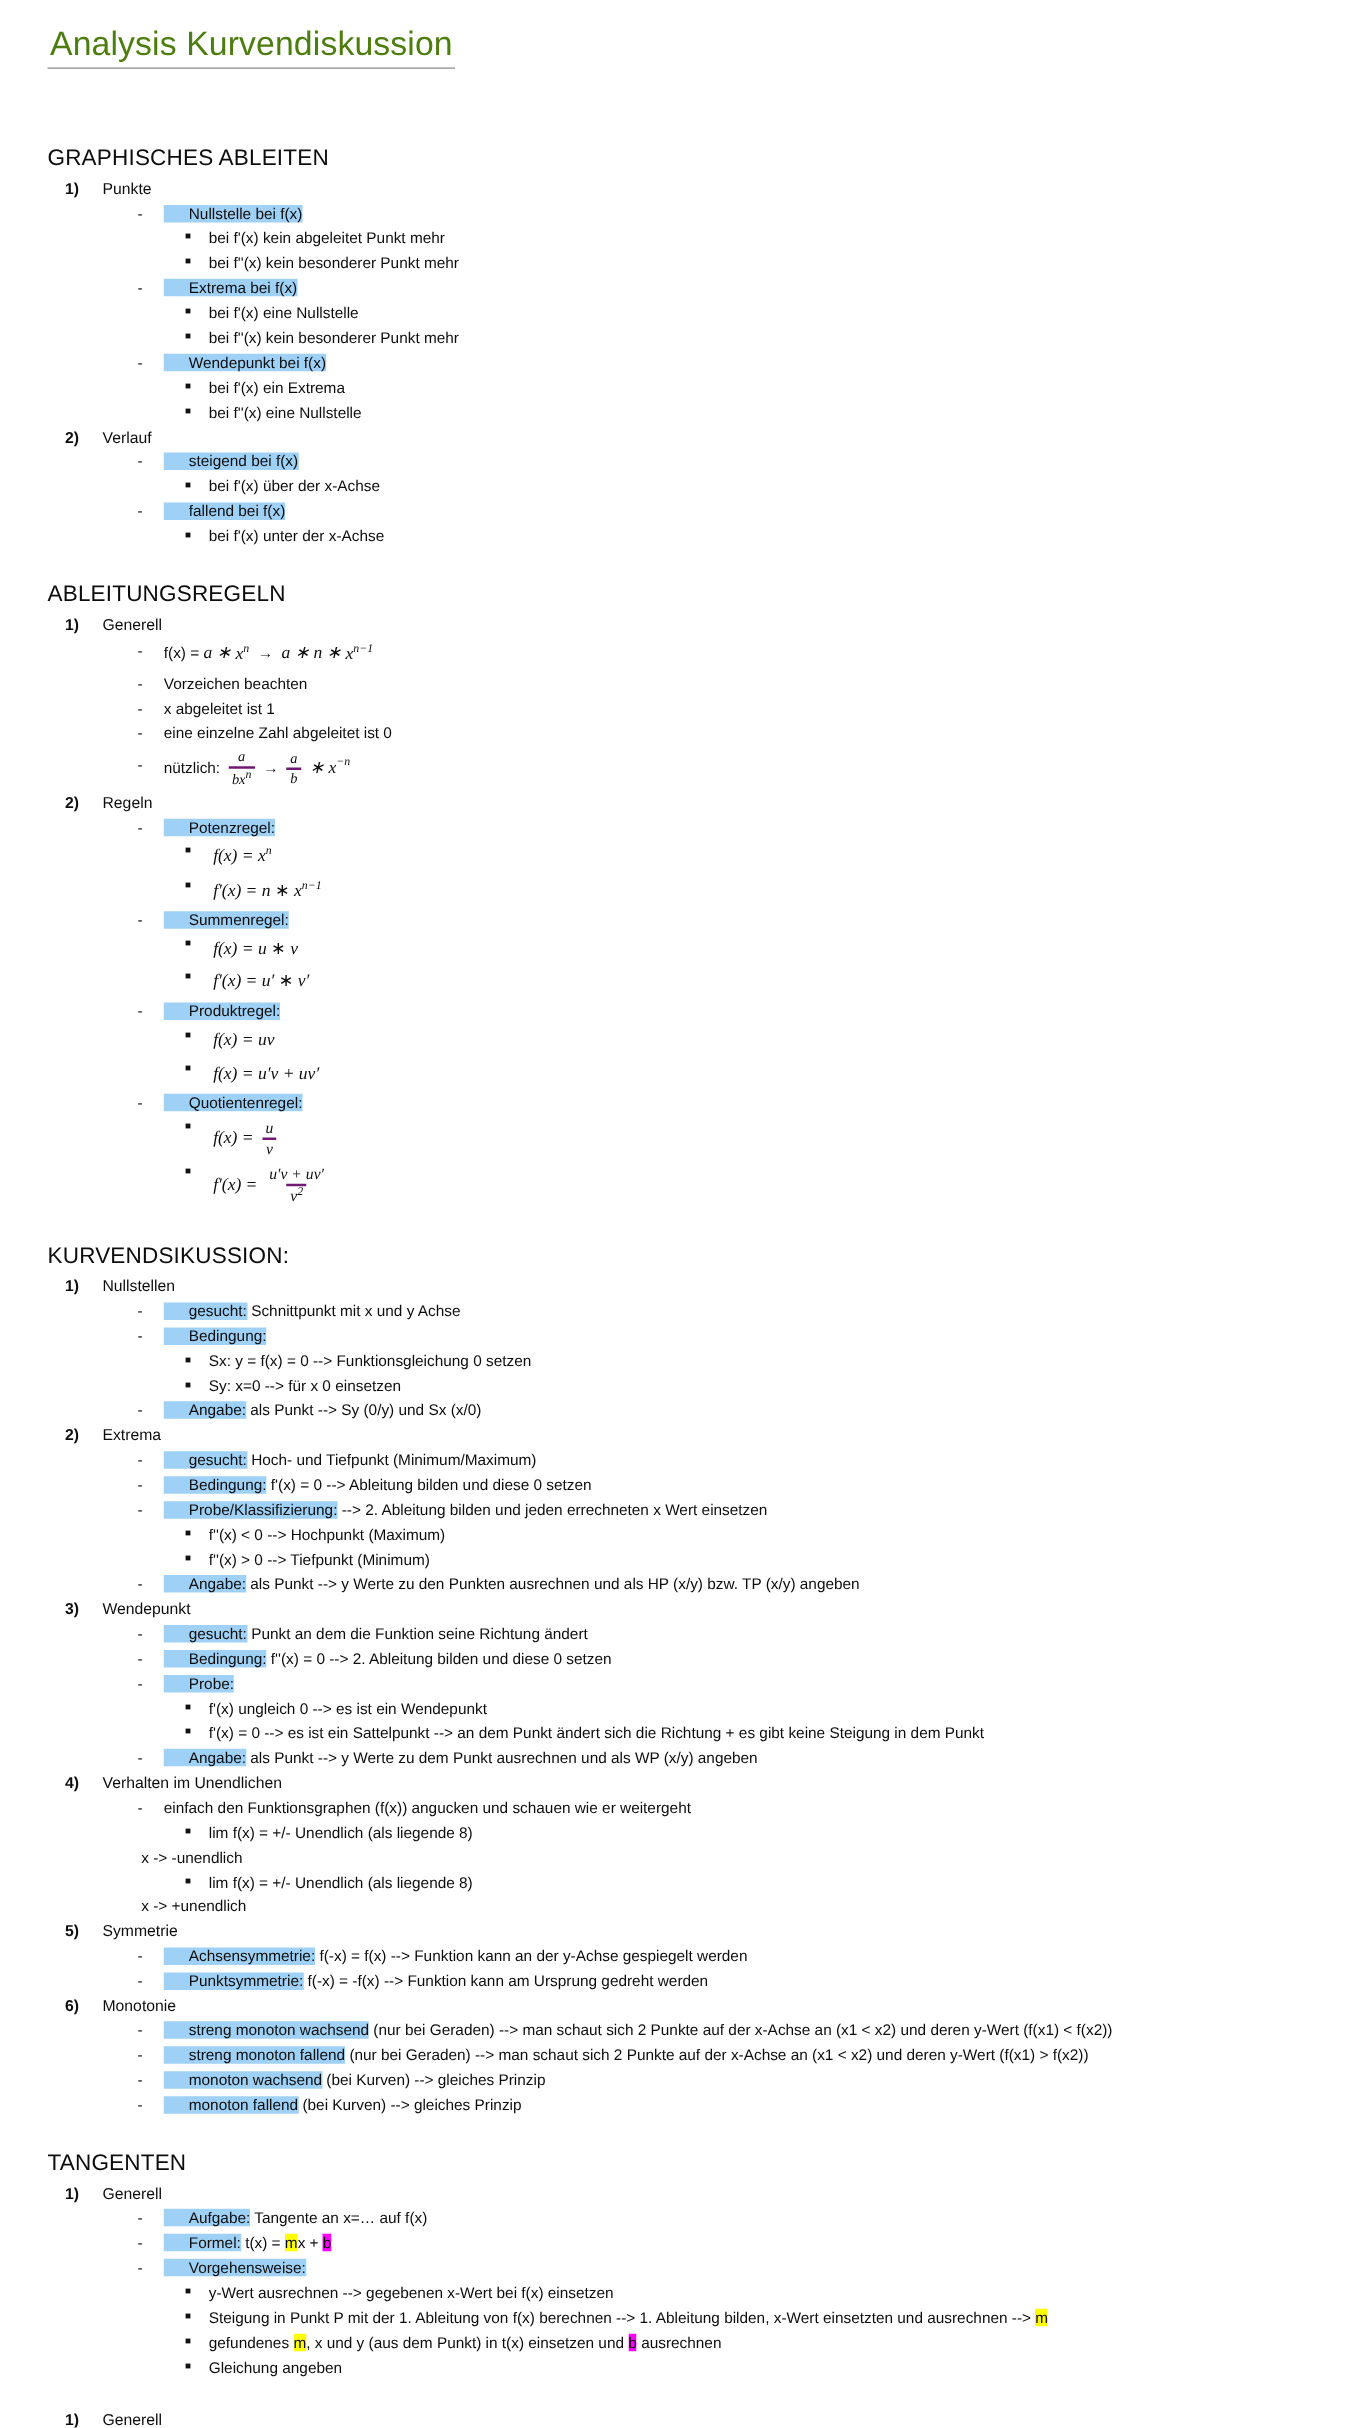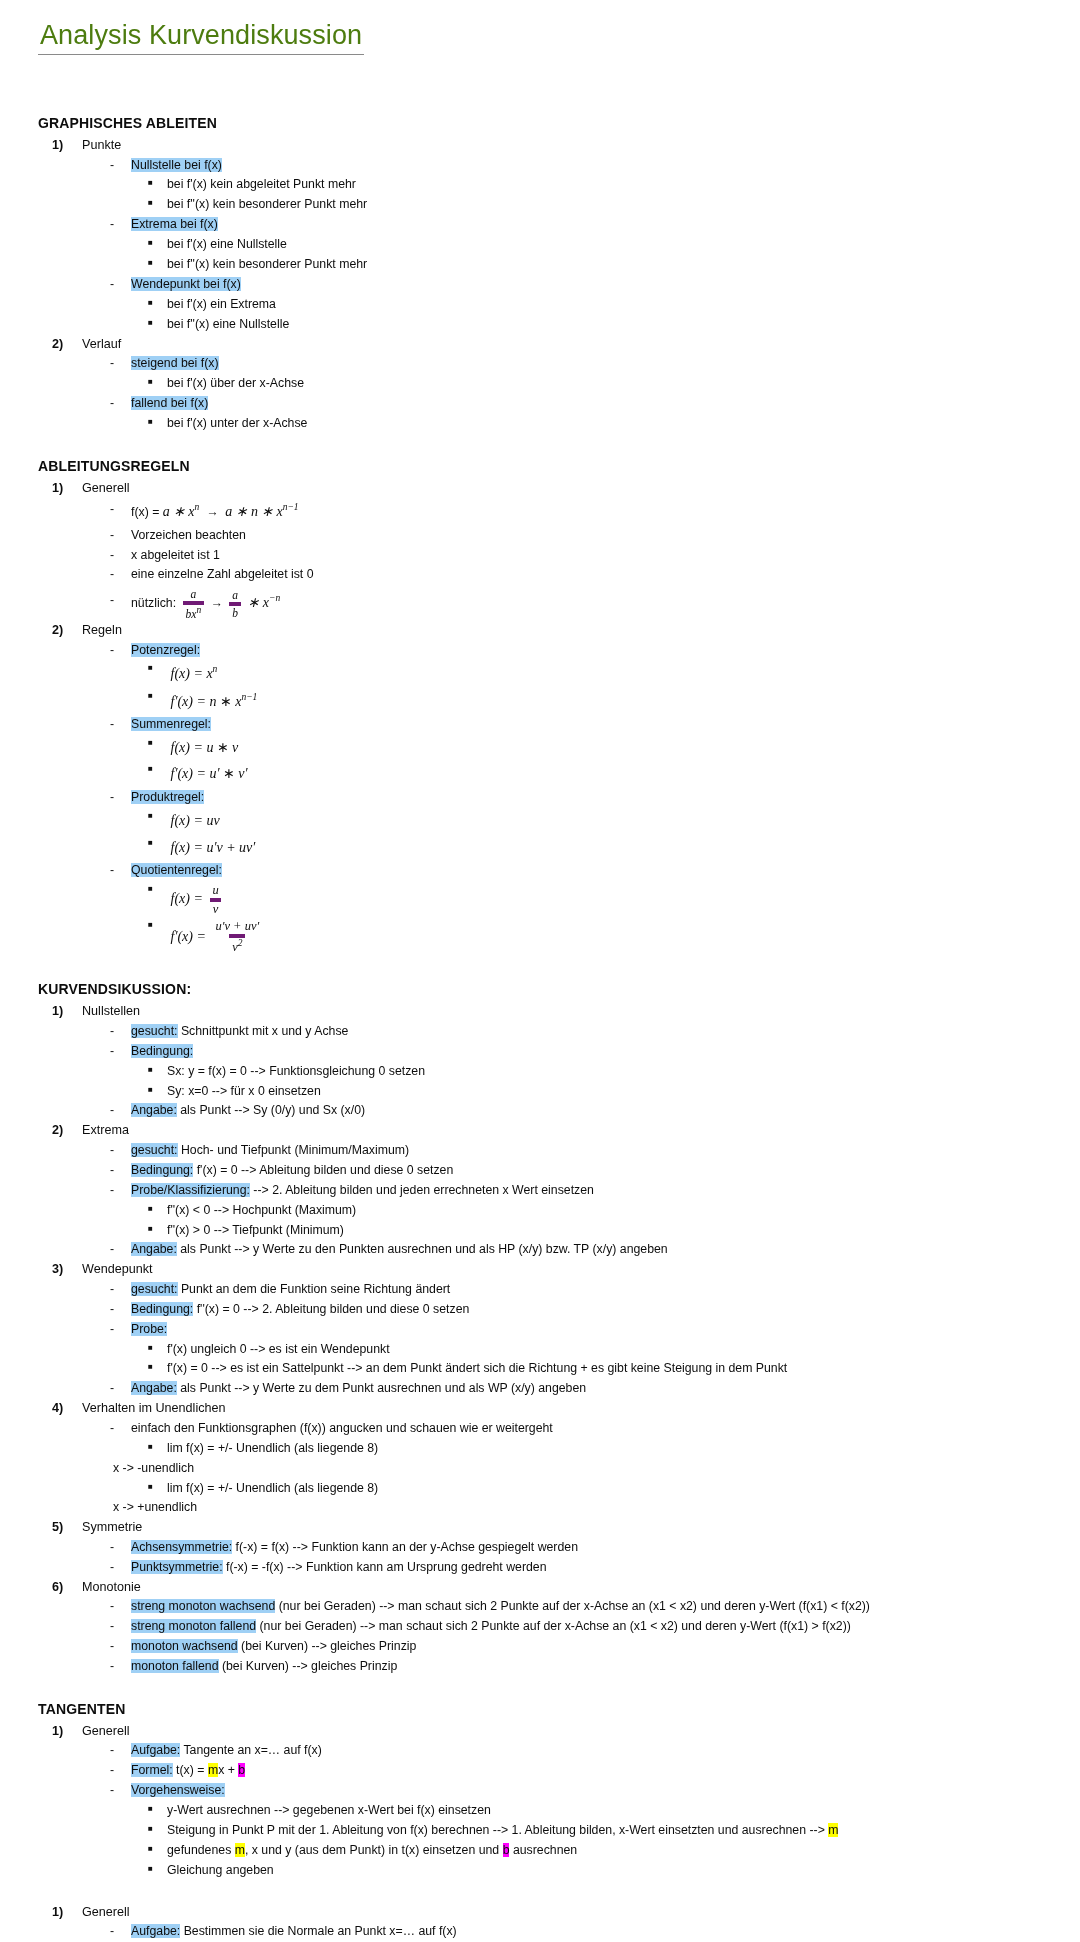--- a/index.html
+++ b/index.html
@@ -31,22 +31,22 @@
     padding: 0 2px 3px 2px;
     margin: 6px 0 0 0;
     line-height: 1.15;
   }
 
   .spacer-lg { height: 58px; }
   .spacer-md { height: 22px; }
 
   
   .sec-head {
-    font-size: 14px;
-    font-weight: 700;
+    font-size: 18px;
+    font-weight: 400;
     letter-spacing: 0.15px;
     margin: 0 0 2px 0;
     line-height: 1.5;
   }
 
   
   .lvl1 {
     display: flex;
     align-items: flex-start;
     font-size: 12.6px;
@@ -94,21 +94,21 @@
   .lvl3 .l3text { flex: 1; }
 
   
   .lvl3-cont {
     font-size: 12.3px;
     margin-left: 75px;
     line-height: 1.62;
   }
 
   
-  .hl-blue { background: #9fd0f5; }
+  .hl-blue { background: #9fd0f5; padding-left: 20px; }
   .hl-yellow { background: #ffff00; }
   .hl-magenta { background: #ff00ff; }
 
   
   .math {
     font-family: "Liberation Serif", serif;
     font-style: italic;
     font-size: 14px;
   }
   .math .up { font-style: normal; }
@@ -119,21 +119,21 @@
     align-items: center;
     vertical-align: middle;
     margin: 0 3px;
     line-height: 1.05;
   }
   .frac .nu {
     padding: 0 3px 1px 3px;
     font-size: 12.5px;
   }
   .frac .de {
-    border-top: 4px solid #701a75;
+    border-top: 2px solid #701a75;
     padding: 1px 3px 0 3px;
     font-size: 12.5px;
   }
   .frac-sm .nu, .frac-sm .de { font-size: 11.5px; }
   .mathline { line-height: 1.9; }
   .tall { line-height: 2.55; }
   .taller { line-height: 2.9; }
 </style>
 </head>
 <body>

